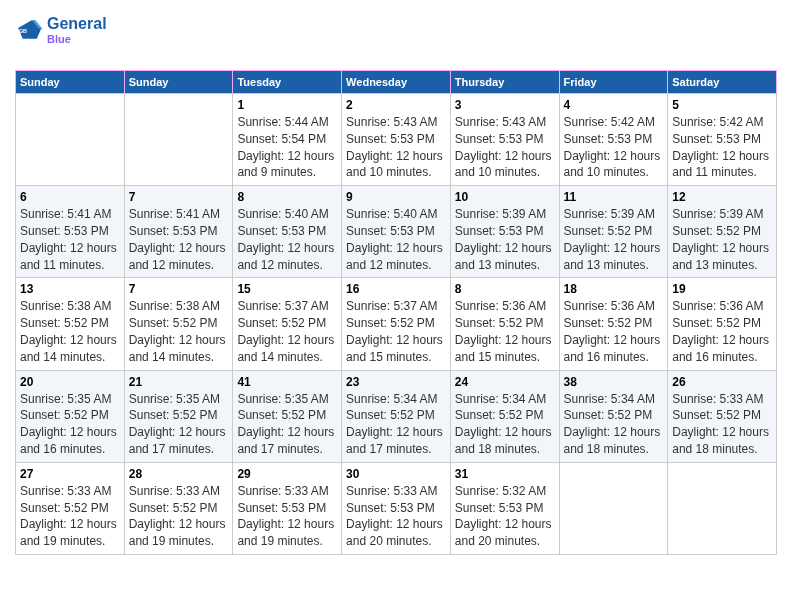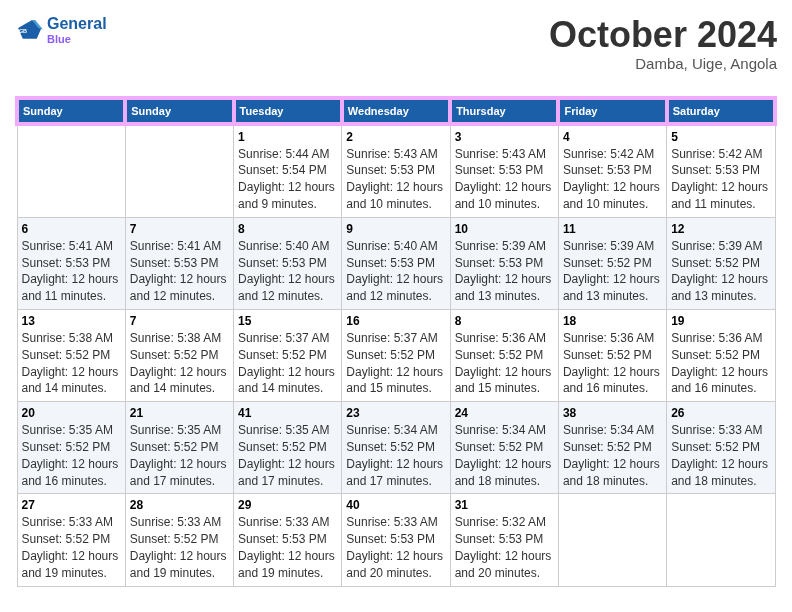--- a/index.html
+++ b/index.html
@@ -51,21 +51,21 @@
     }
     thead tr {
       background: #1a5fa8;
       color: #fff;
     }
     thead th {
       padding: 5px 4px;
       text-align: left;
       font-weight: bold;
       font-size: 11px;
-      border: 4px solid #f0abfc;
+      border: 1px solid #f0abfc;
     }
     tbody tr {
       vertical-align: top;
     }
     tbody td {
       border: 1px solid #ccc;
       padding: 4px 4px;
       vertical-align: top;
       min-height: 75px;
       height: 85px;
@@ -102,24 +102,20 @@
         <polygon points="26,4 36,16 30,14 22,4" fill="#4a9fd4"></polygon>
         <text x="5" y="20" font-size="7" fill="white" font-weight="bold">GB</text>
       </svg>
       <div>
         <div style="font-size:16px;font-weight:bold;color:#333;line-height:1.15;">
           <span style="color:#1a5fa8;">General</span>
         </div>
         <div style="font-size:11px;font-weight:bold;color:#8b5cf6;line-height:1.15;">Blue</div>
       </div>
     </div>
-    <div class="title-block">
-      <div class="month-title">October 2024</div>
-      <div class="subtitle">Damba, Uige, Angola</div>
-    </div>
   </div>
 
   <table>
     <thead>
       <tr>
       <th>Sunday</th>
           <th>Sunday</th>
           <th>Tuesday</th>
           <th>Wednesday</th>
           <th>Thursday</th>
@@ -249,21 +245,21 @@
           </td>
           <td>
             <span class="day-number">28</span>
             <div class="day-info"><span>Sunrise: 5:33 AM</span><br><span>Sunset: 5:52 PM</span><br><span>Daylight: 12 hours</span><br><span>and 19 minutes.</span><br></div>
           </td>
           <td>
             <span class="day-number">29</span>
             <div class="day-info"><span>Sunrise: 5:33 AM</span><br><span>Sunset: 5:53 PM</span><br><span>Daylight: 12 hours</span><br><span>and 19 minutes.</span><br></div>
           </td>
           <td>
-            <span class="day-number">40</span>
+            <span class="day-number">30</span>
             <div class="day-info"><span>Sunrise: 5:33 AM</span><br><span>Sunset: 5:53 PM</span><br><span>Daylight: 12 hours</span><br><span>and 20 minutes.</span><br></div>
           </td>
           <td>
             <span class="day-number">31</span>
             <div class="day-info"><span>Sunrise: 5:32 AM</span><br><span>Sunset: 5:53 PM</span><br><span>Daylight: 12 hours</span><br><span>and 20 minutes.</span><br></div>
           </td>
           <td class="empty-cell"></td>
           <td class="empty-cell"></td>
         </tr>
       </tbody>

